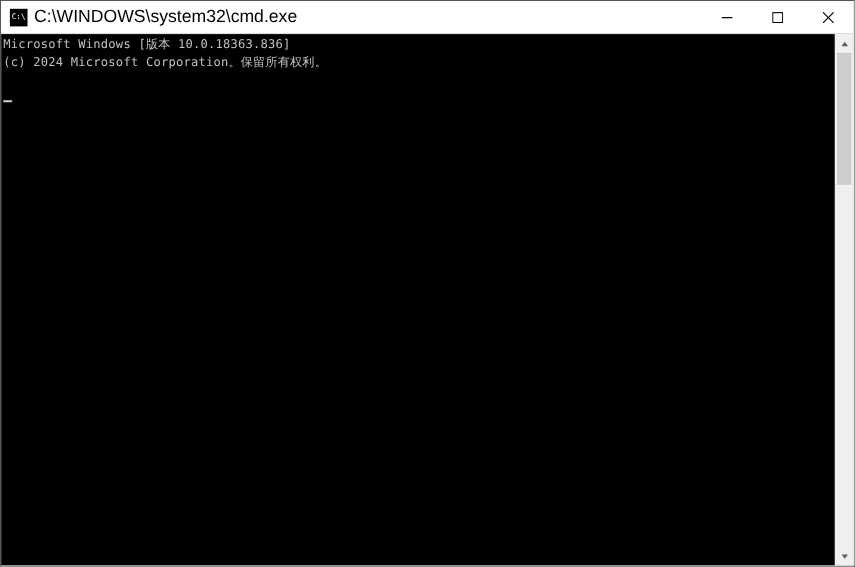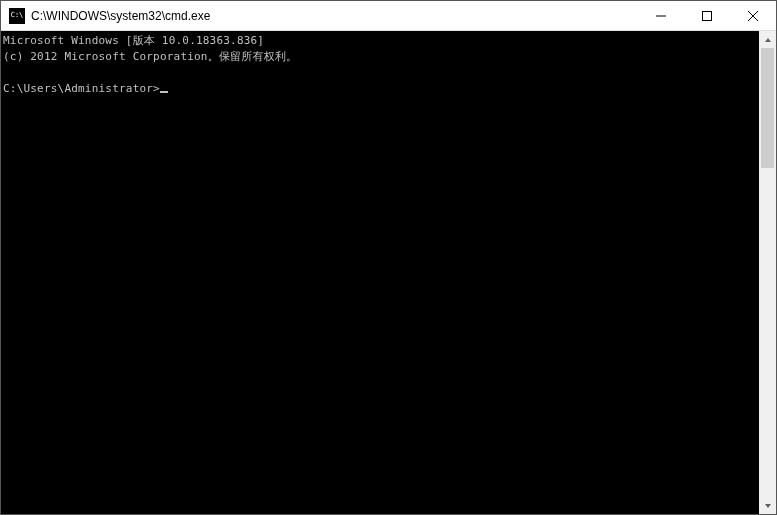--- a/index.html
+++ b/index.html
@@ -38,21 +38,21 @@
     }
     .title-icon::after {
       content: "C:\\";
       color: #fff;
       font-size: 7px;
       font-family: Consolas, monospace;
       line-height: 1;
     }
     .title-text {
       flex: 1;
-      font-size: 12px;
+      font-size: 16px;
       color: #000;
       white-space: nowrap;
       overflow: hidden;
     }
     .win-controls {
       display: flex;
       height: 100%;
     }
     .win-btn {
       width: 46px;
@@ -138,21 +138,21 @@
       </button>
       <button class="win-btn close-btn">
         <svg viewBox="0 0 10 10">
             <line x1="0" y1="0" x2="10" y2="10"></line>
             <line x1="10" y1="0" x2="0" y2="10"></line>
           </svg>
       </button>
     </div>
   </div>
   <div class="terminal-wrap">
-    <div class="terminal"><span class="prompt-line">Microsoft Windows [版本 10.0.18363.836]</span><span class="prompt-line">(c) 2012 Microsoft Corporation。保留所有权利。</span><span class="empty-line"></span><span class="prompt-line"><span>C:\Users\Administrator&gt;</span><span class="cursor"></span></span></div>
+    <div class="terminal"><span class="prompt-line">Microsoft Windows [版本 10.0.18363.836]</span><span class="prompt-line">(c) 2024 Microsoft Corporation。保留所有权利。</span><span class="empty-line"></span><span class="prompt-line"><span class="cursor"></span></span></div>
     <div class="scrollbar">
       <button class="sb-btn">
         <svg viewBox="0 0 8 8">
             <polygon points="4,2 7,6 1,6" fill="#606060"></polygon>
           </svg>
       </button>
       <div class="sb-track">
         <div class="sb-thumb"></div>
       </div>
       <button class="sb-btn">

